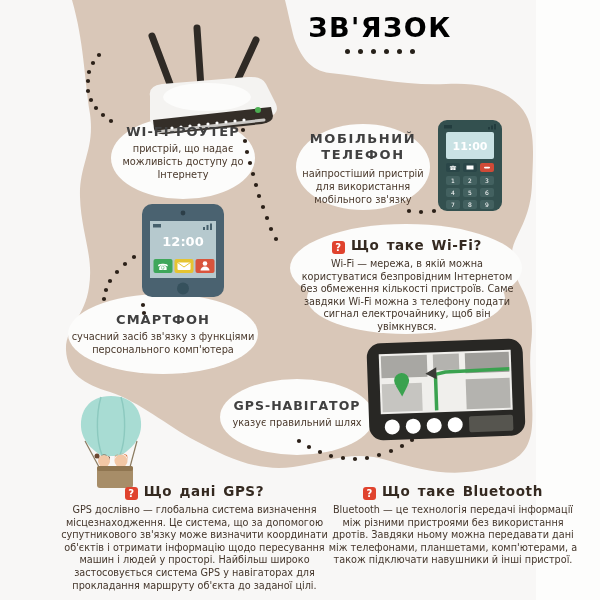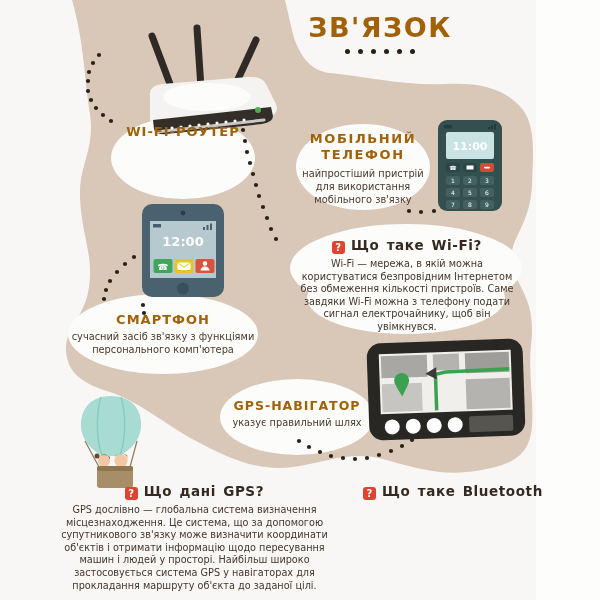--- a/index.html
+++ b/index.html
@@ -1,25 +1,25 @@
 <!DOCTYPE html>
 <html><head>
 <meta charset="utf-8">
 <style>
   html,body{margin:0;padding:0;}
   #page{position:relative;width:600px;height:600px;background:#f8f7f6;overflow:hidden;
         font-family:"DejaVu Sans",sans-serif;color:#3c2f26;}
   .abs{position:absolute;}
   .center{text-align:center;}
   
-  .title{font-size:27px;font-weight:800;letter-spacing:1.5px;color:#a16207;}
+  .title{font-size:27px;font-weight:800;letter-spacing:1.5px;color:#000000;}
   .title-dots{display:flex;justify-content:center;gap:8px;margin-top:6px;}
   .title-dots i{width:5px;height:5px;border-radius:50%;background:#262019;display:block;}
   
-  .bubble-h{font-size:13px;font-weight:700;letter-spacing:1px;color:#a16207;margin-bottom:3px;}
+  .bubble-h{font-size:13px;font-weight:700;letter-spacing:1px;color:#404040;margin-bottom:3px;}
   .bubble-h.small{font-size:12.5px;}
   .bubble-d{font-size:9.8px;line-height:1.34;color:#4a392c;}
   
   .qa-h{font-size:13.5px;font-weight:700;letter-spacing:.6px;word-spacing:2px;color:#342920;line-height:1.25;}
   .qa-b{font-size:9.7px;line-height:1.3;color:#44362b;margin-top:4px;}
   .qicon{display:inline-block;width:13px;height:13px;background:#e0432e;color:#ffffff;
          border-radius:3px;font-size:10px;font-weight:700;line-height:13px;text-align:center;
          margin-right:6px;vertical-align:-1px;}
   svg text{font-family:"DejaVu Sans",sans-serif;}
 </style>
@@ -259,20 +259,21 @@
         <i></i>
         <i></i>
         <i></i>
         <i></i>
         <i></i>
     </div>
   </div>
 
   <div class="abs center" style="left:112px;top:124px;width:142px;">
     <div class="bubble-h">WI-FI-РОУТЕР</div>
+    <div class="bubble-d">пристрій, що надає можливість доступу до Інтернету</div>
   </div>
 
   <div class="abs center" style="left:296px;top:131px;width:134px;">
     <div class="bubble-h" style="letter-spacing:1.6px;line-height:1.25;">МОБІЛЬНИЙ ТЕЛЕФОН</div>
     <div class="bubble-d">найпростіший пристрій для використання мобільного зв'язку</div>
   </div>
 
   <div class="abs center" style="left:68px;top:312px;width:190px;">
     <div class="bubble-h">СМАРТФОН</div>
     <div class="bubble-d">сучасний засіб зв'язку з функціями персонального комп'ютера</div>
@@ -294,15 +295,16 @@
     <div class="qa-h">
       <span class="qicon"><span>?</span></span><span>Що дані GPS?</span>
     </div>
     <div class="qa-b">GPS дослівно — глобальна система визначення місцезнаходження. Це система, що за допомогою супутникового зв'язку може визначити координати об'єктів і отримати інформацію щодо пересування машин і людей у просторі. Найбільш широко застосовується система GPS у навігаторах для прокладання маршруту об'єкта до заданої цілі.</div>
   </div>
 
   <div class="abs center" style="left:325px;top:483px;width:256px;">
     <div class="qa-h">
       <div><span class="qicon"><span>?</span></span><span>Що таке Bluetooth</span></div>
     </div>
+    <div class="qa-b">Bluetooth — це технологія передачі інформації між різними пристроями без використання дротів. Завдяки ньому можна передавати дані між телефонами, планшетами, комп'ютерами, а також підключати навушники й інші пристрої.</div>
   </div>
 
 </div>
 
 </body></html>

